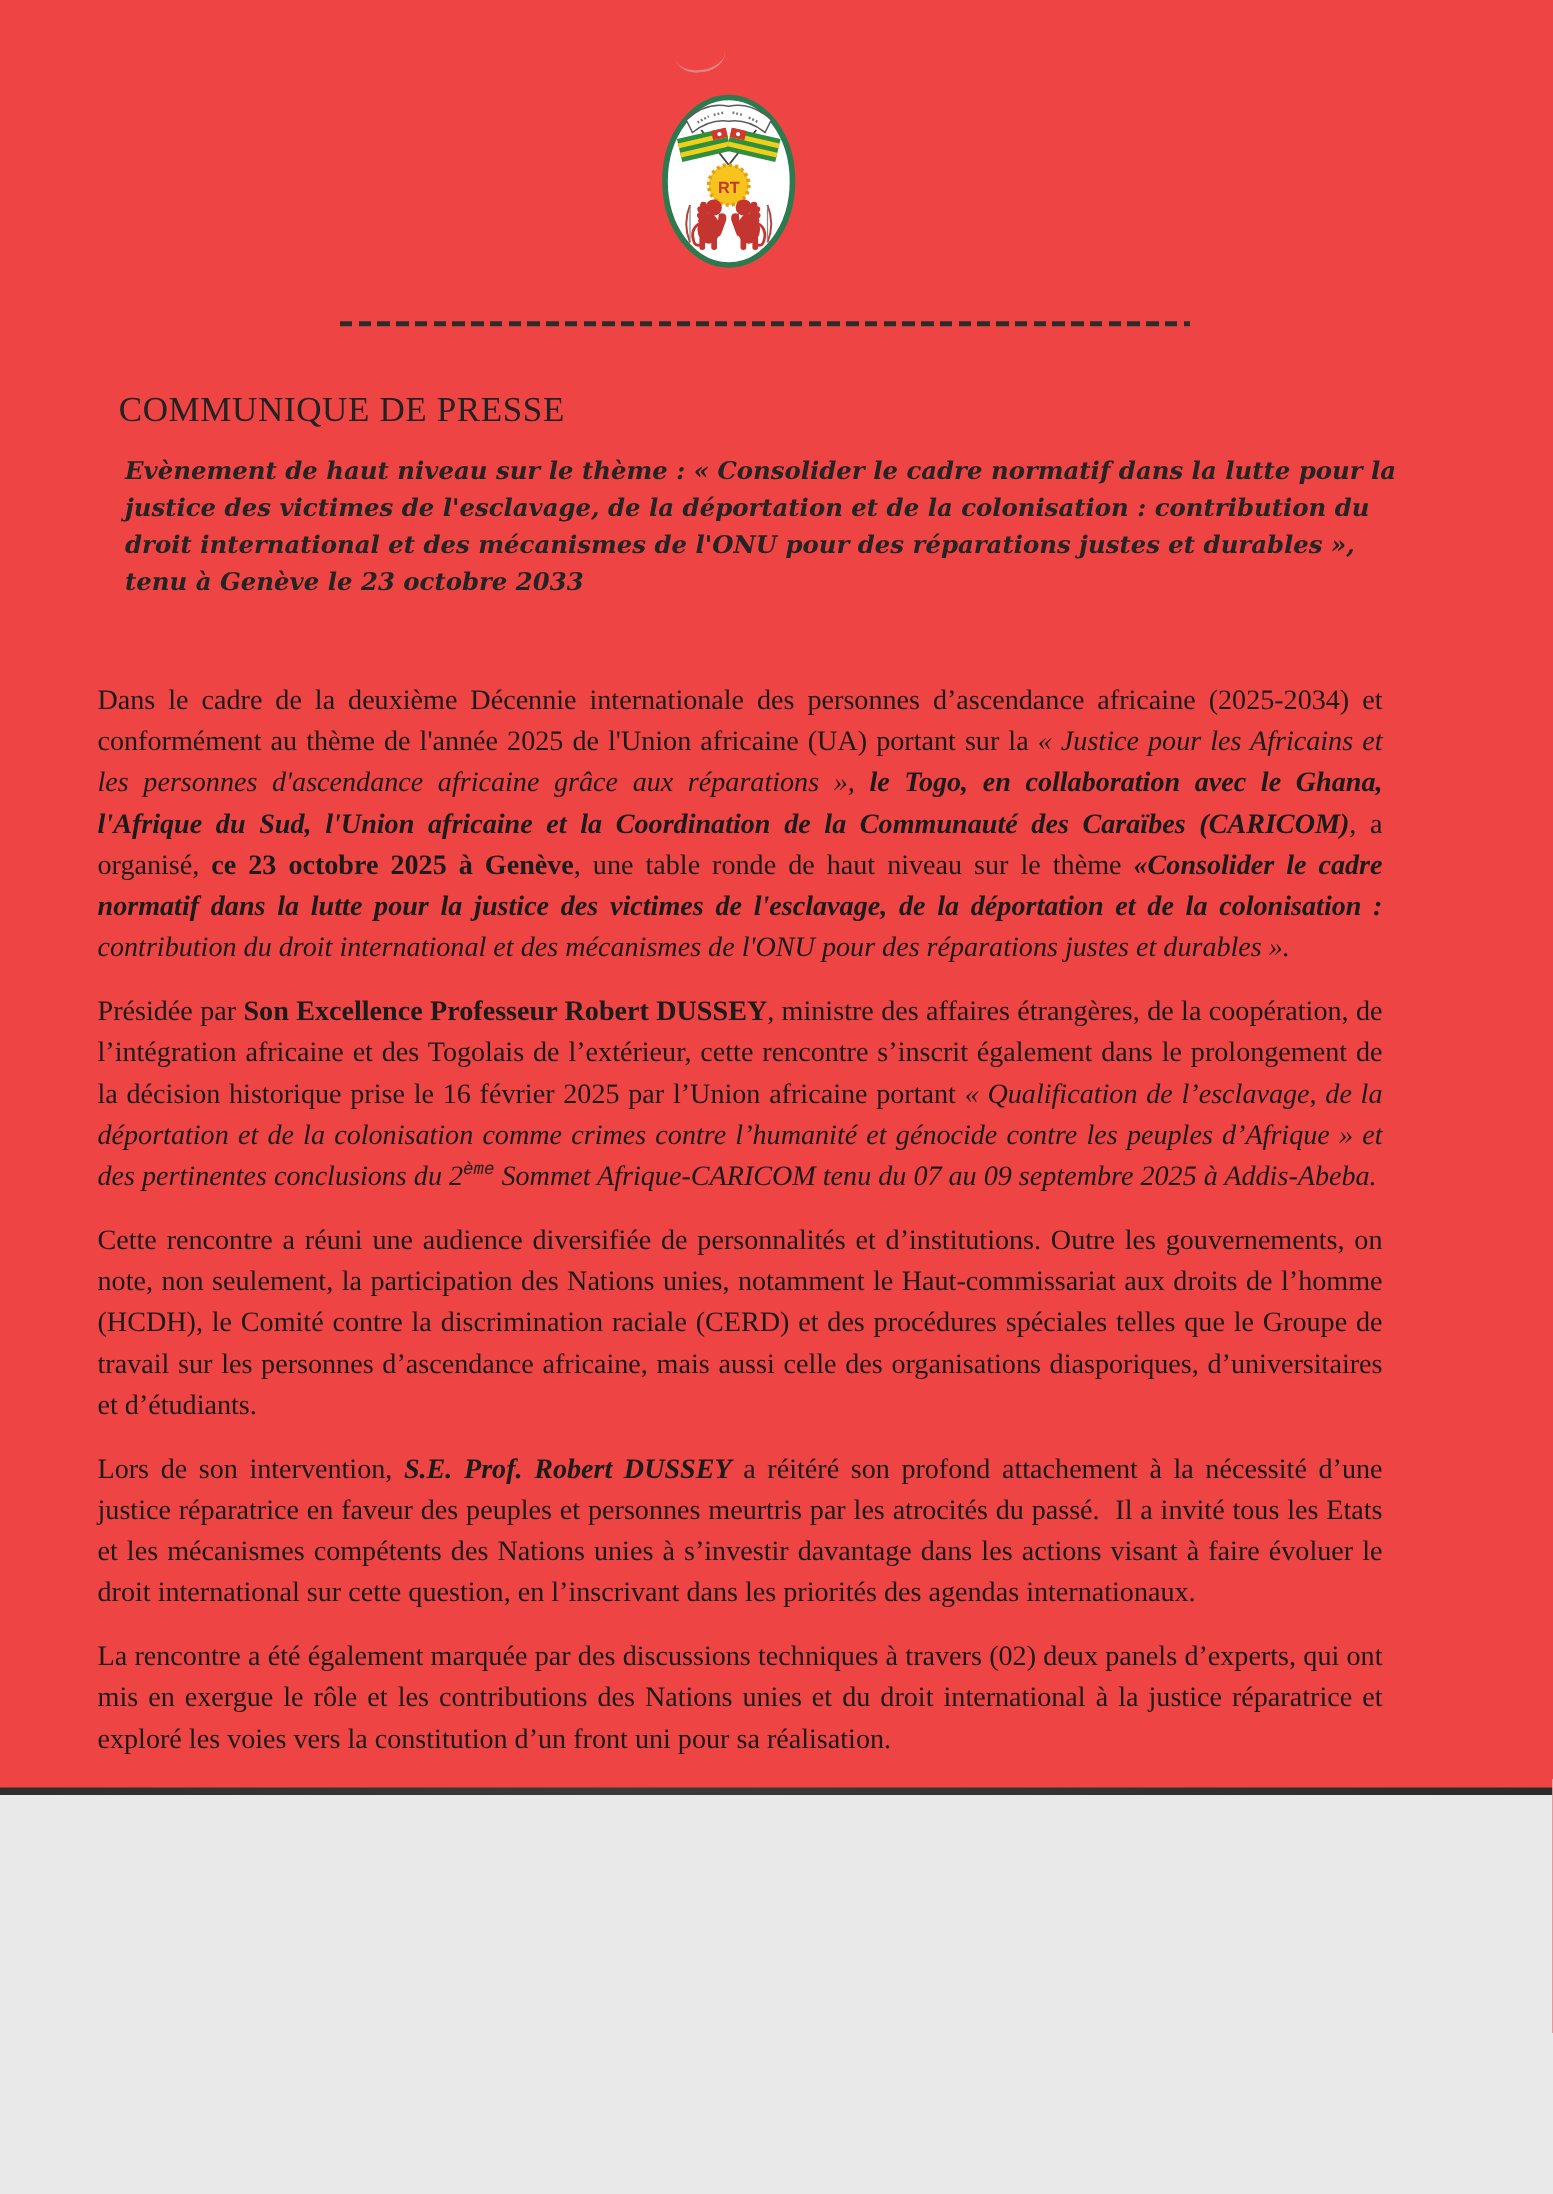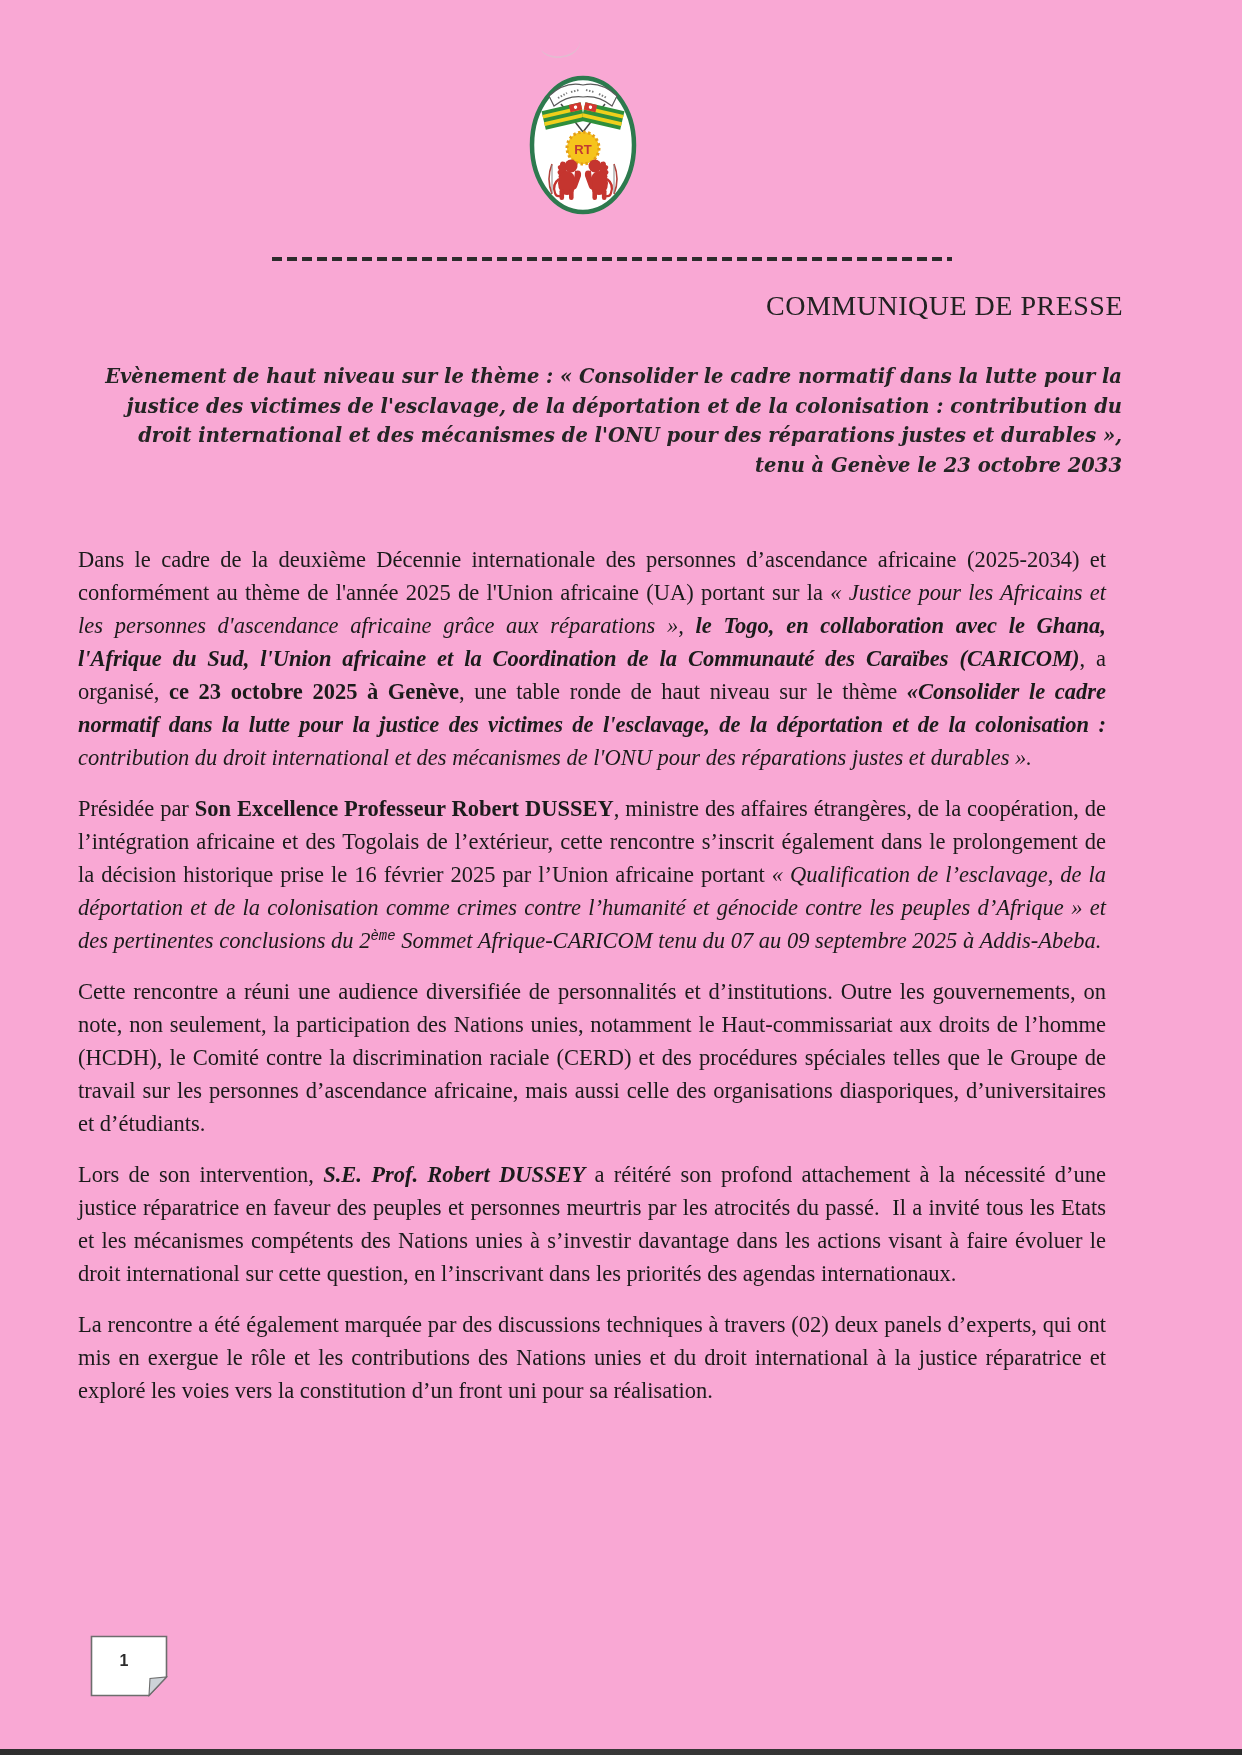--- a/index.html
+++ b/index.html
@@ -1,48 +1,48 @@
 <!DOCTYPE html>
 <html><head>
 <meta charset="utf-8">
 <style>
   html,body{margin:0;padding:0;background:#e9e9e9;}
   .page{
     position:relative;
-    width:1242px;height:1755px;
-    background:#f9a8d4;
+    width:1242px;height:1436px;
+    background:#ef4444;
     overflow:hidden;
     font-family:"Liberation Serif", serif;
     color:#1b1b1b;
   }
   
   .scan-mark{
     position:absolute;left:540px;top:30px;width:40px;height:26px;
     border-bottom:2px solid #c9d4cd;border-radius:50%;
     opacity:.45;transform:rotate(-8deg);
   }
   .logo-wrap{
     position:absolute;left:521px;top:68px;width:124px;height:152px;
   }
   .divider{
     position:absolute;left:272px;top:257px;width:680px;height:4px;
     background:repeating-linear-gradient(90deg,#2c2c2c 0 10px,transparent 10px 15px);
   }
   .title-block{
-    position:absolute;left:95px;top:290px;width:1028px;
-    text-align:right;
+    position:absolute;left:95px;top:313px;width:1028px;
+    text-align:left;
   }
   .doc-title{
     font-size:28px;font-weight:400;letter-spacing:.5px;
     font-family:"Liberation Serif", serif;color:#222;
     margin:0;
   }
   .subtitle-block{
     position:absolute;left:100px;top:362px;width:1022px;
-    text-align:right;
+    text-align:left;
     font-family:"DejaVu Serif", serif;
     font-style:italic;font-weight:bold;
     font-size:19.5px;line-height:29.5px;color:#242424;
   }
   .body-block{
     position:absolute;left:78px;top:543px;width:1028px;
   }
   .para{
     font-size:22.5px;line-height:33px;
     text-align:justify;

